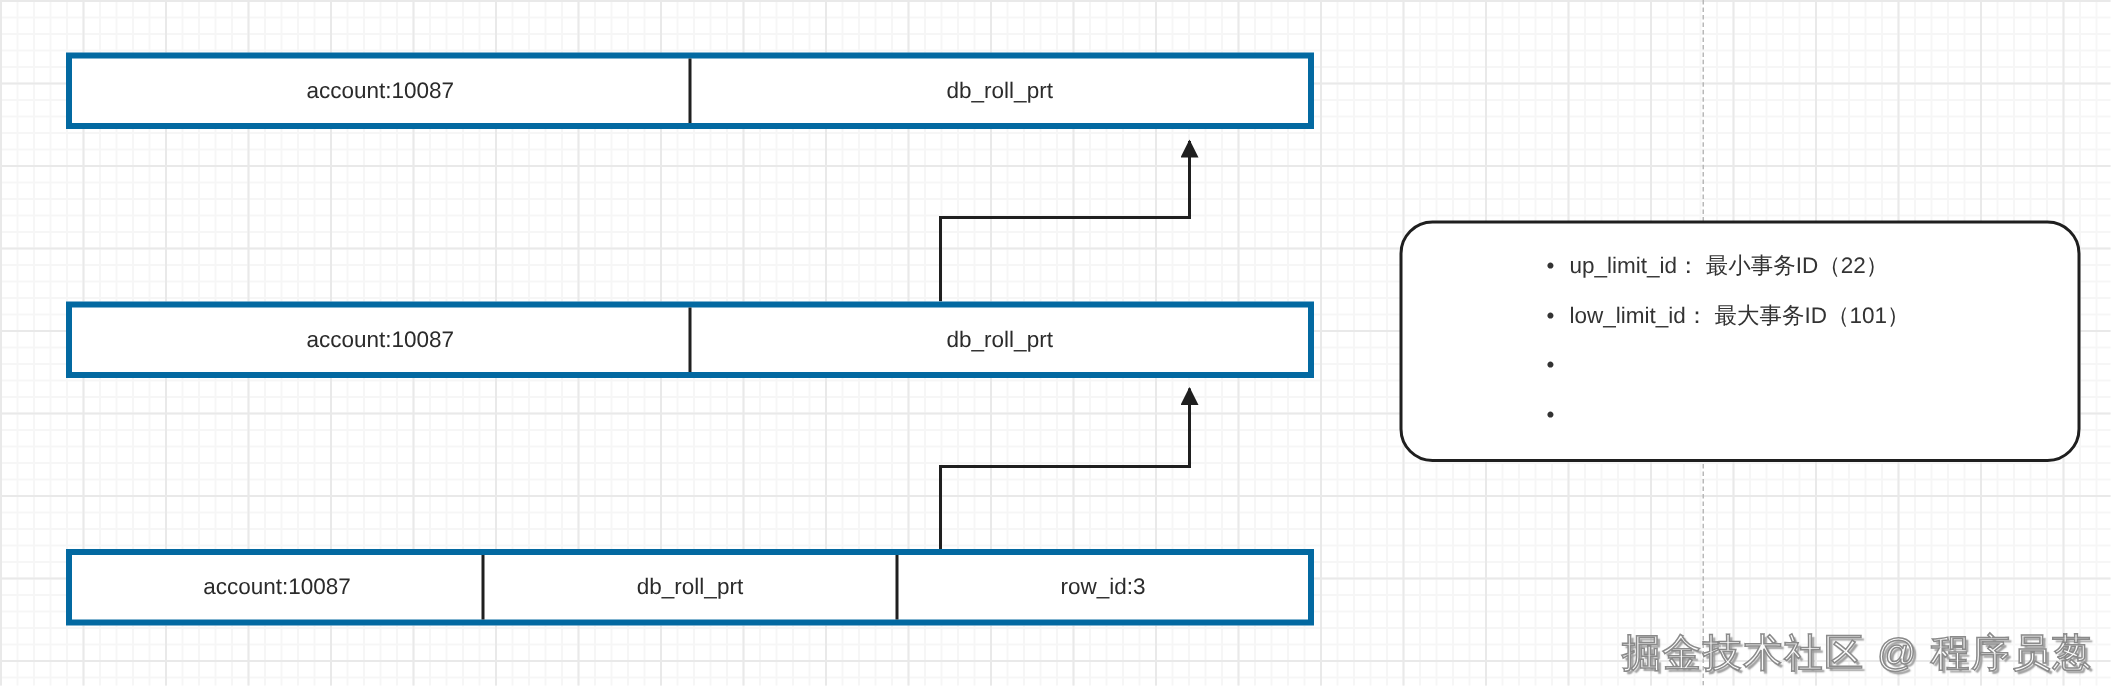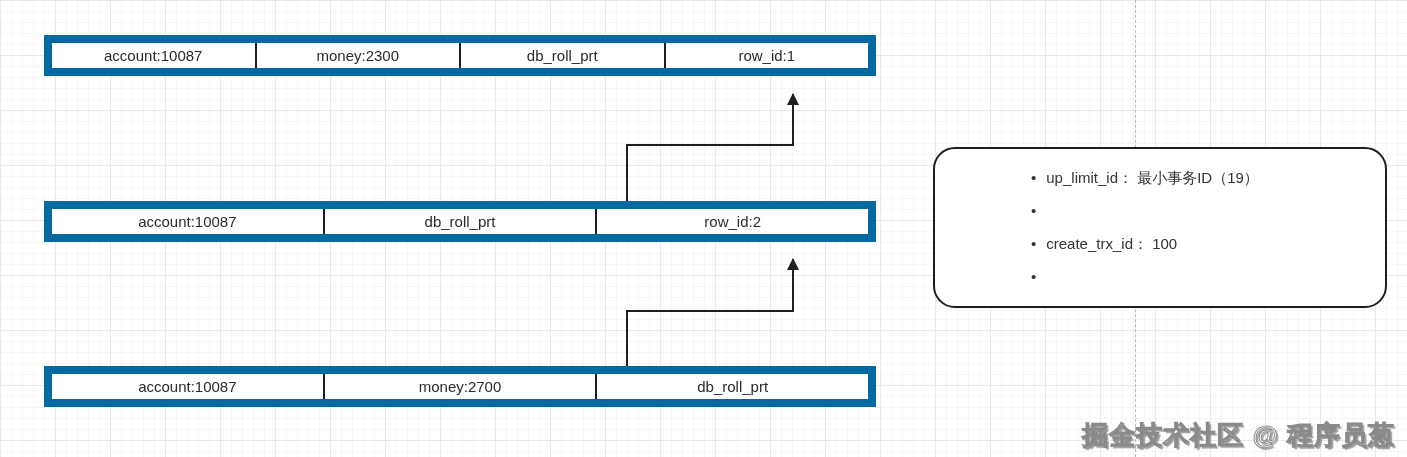--- a/index.html
+++ b/index.html
@@ -18,24 +18,24 @@
 
   .page-break {
     position: absolute;
     left: 1135px; top: 0; height: 457px; width: 0;
     border-left: 1px dashed #b8b8b8;
     z-index: 1;
   }
 
   .version-row {
     position: absolute;
-    left: 44px; width: 832px; height: 41px;
+    left: 44px; width: 832px; height: 51px;
     display: flex;
     background: #ffffff;
-    border: 8px solid #0369a1;
+    border: 4px solid #0369a1;
     z-index: 3;
   }
   .version-row .cell {
     flex: 1 1 0;
     display: flex; align-items: center; justify-content: center;
     font-size: 15px; color: #2b2b2b;
     border-left: 2px solid #1f1f1f;
     white-space: nowrap;
     overflow: hidden;
   }
@@ -68,21 +68,21 @@
     white-space: nowrap;
   }
   .panel-item .bullet {
     font-size: 15px; color: #333333;
     margin-right: 10px;
   }
 
   .watermark {
     position: absolute;
     right: 12px; bottom: 4px;
-    font-size: 26px; font-weight: bold;
+    font-size: 26px; font-weight: normal;
     letter-spacing: 1px;
     color: #fbfbfb;
     -webkit-text-stroke: 1px #8a8a8a;
     text-shadow: 2px 2px 1px #9e9e9e;
     z-index: 5;
     white-space: nowrap;
     text-align: right;
   }
 </style>
 </head>
@@ -95,47 +95,44 @@
     <marker id="arrowhead" markerUnits="userSpaceOnUse" markerWidth="14" markerHeight="12" refX="11" refY="6" orient="auto">
       <path d="M0,0 L12,6 L0,12 Z" fill="#1f1f1f"></path>
     </marker>
   </defs>
   <path d="M627,201 L627,145 L793,145 L793,94" fill="none" stroke="#1f1f1f" stroke-width="2" marker-end="url(#arrowhead)"></path>
   <path d="M627,366 L627,311 L793,311 L793,259" fill="none" stroke="#1f1f1f" stroke-width="2" marker-end="url(#arrowhead)"></path>
 </svg>
 
 <div class="version-row" id="row-1">
   <div class="cell">account:10087</div>
-  <div class="cell">money:2300</div>
   <div class="cell">db_roll_prt</div>
-  <div class="cell">row_id:1</div>
 </div>
 
 <div class="version-row" id="row-2">
   <div class="cell">account:10087</div>
   <div class="cell">db_roll_prt</div>
-  <div class="cell">row_id:2</div>
 </div>
 
 <div class="version-row" id="row-3">
   <div class="cell">account:10087</div>
-  <div class="cell">money:2700</div>
   <div class="cell">db_roll_prt</div>
+  <div class="cell">row_id:3</div>
 </div>
 
 <div class="read-view-panel">
   <div class="panel-item">
     <span class="bullet">•</span>
-    <span>up_limit_id： 最小事务ID（19）</span>
+    <span>up_limit_id： 最小事务ID（22）</span>
   </div>
   <div class="panel-item">
     <span class="bullet">•</span>
+    <span>low_limit_id： 最大事务ID（101）</span>
   </div>
   <div class="panel-item">
     <span class="bullet">•</span>
-    <span>create_trx_id： 100</span>
   </div>
   <div class="panel-item">
     <span class="bullet">•</span>
   </div>
 </div>
 
 <div class="watermark">掘金技术社区 @ 程序员葱</div>
 
 </body></html>

